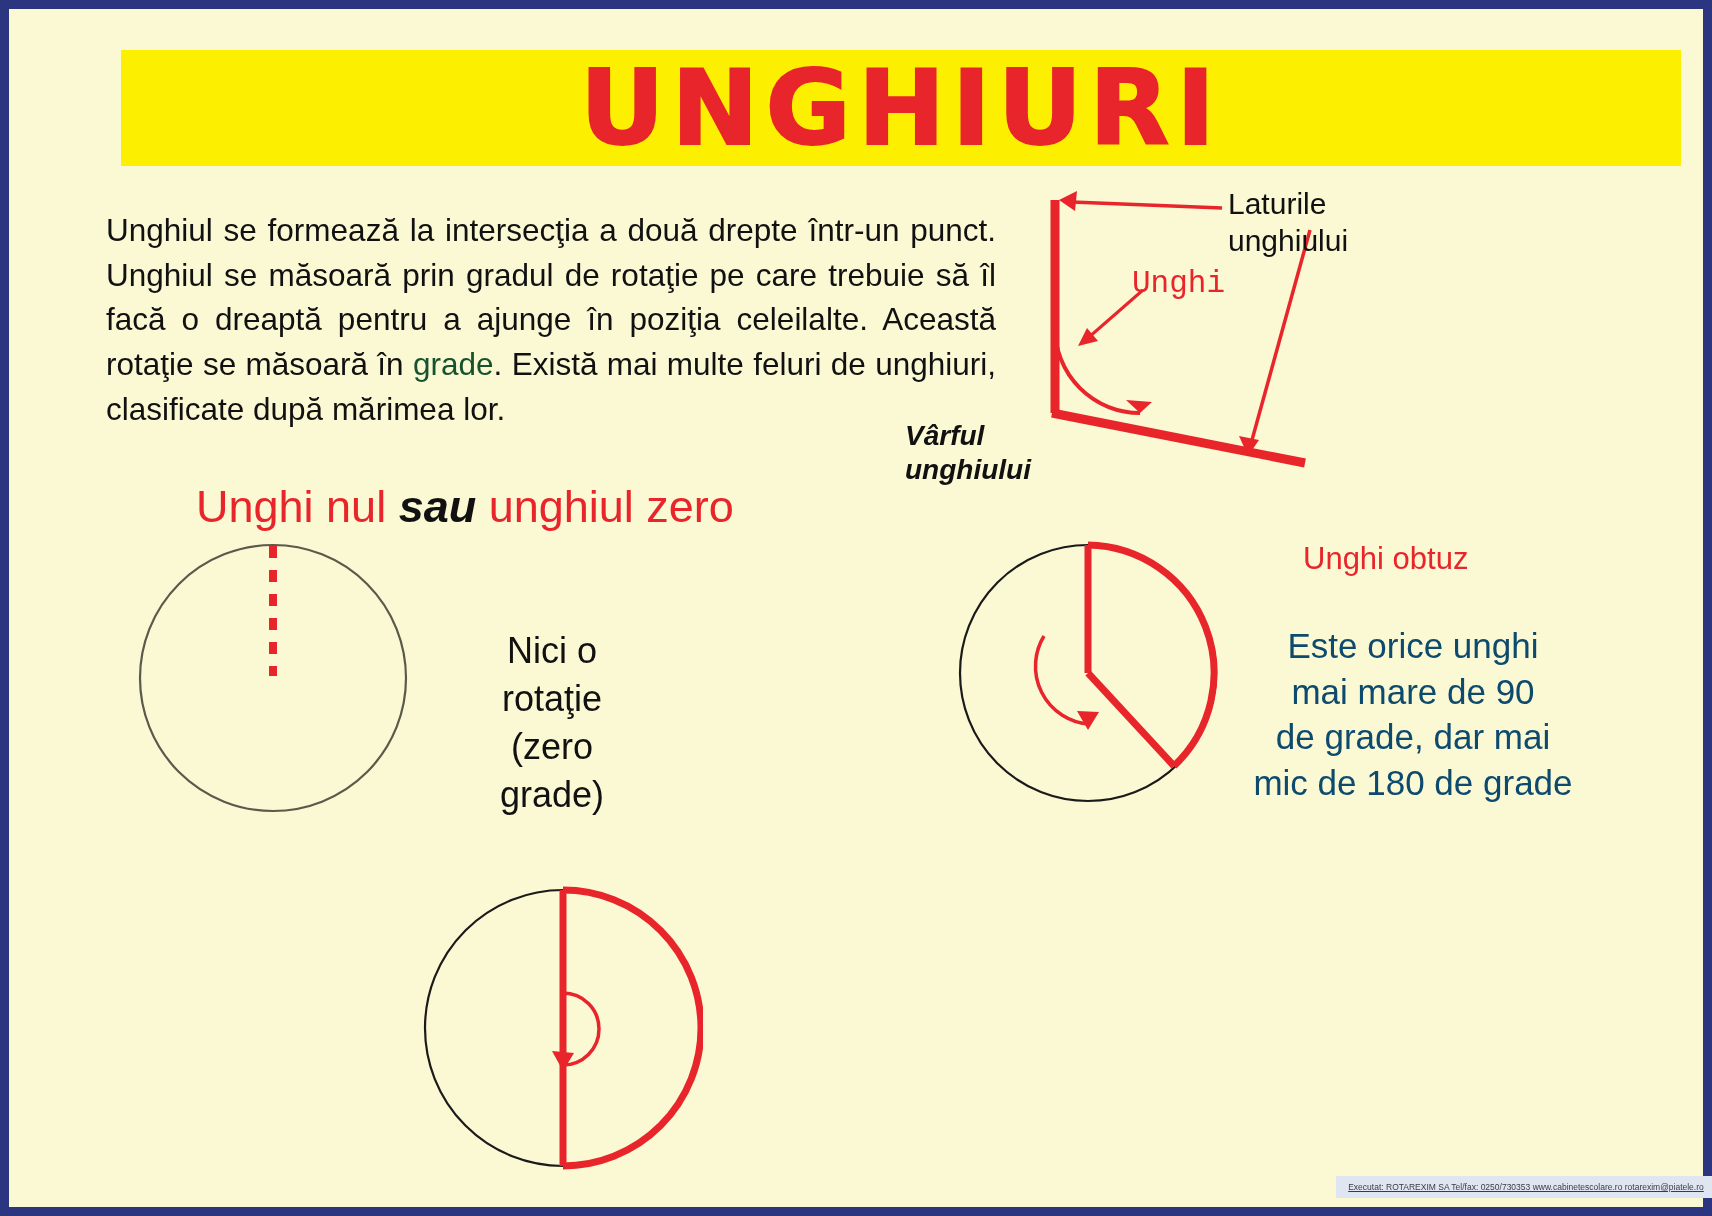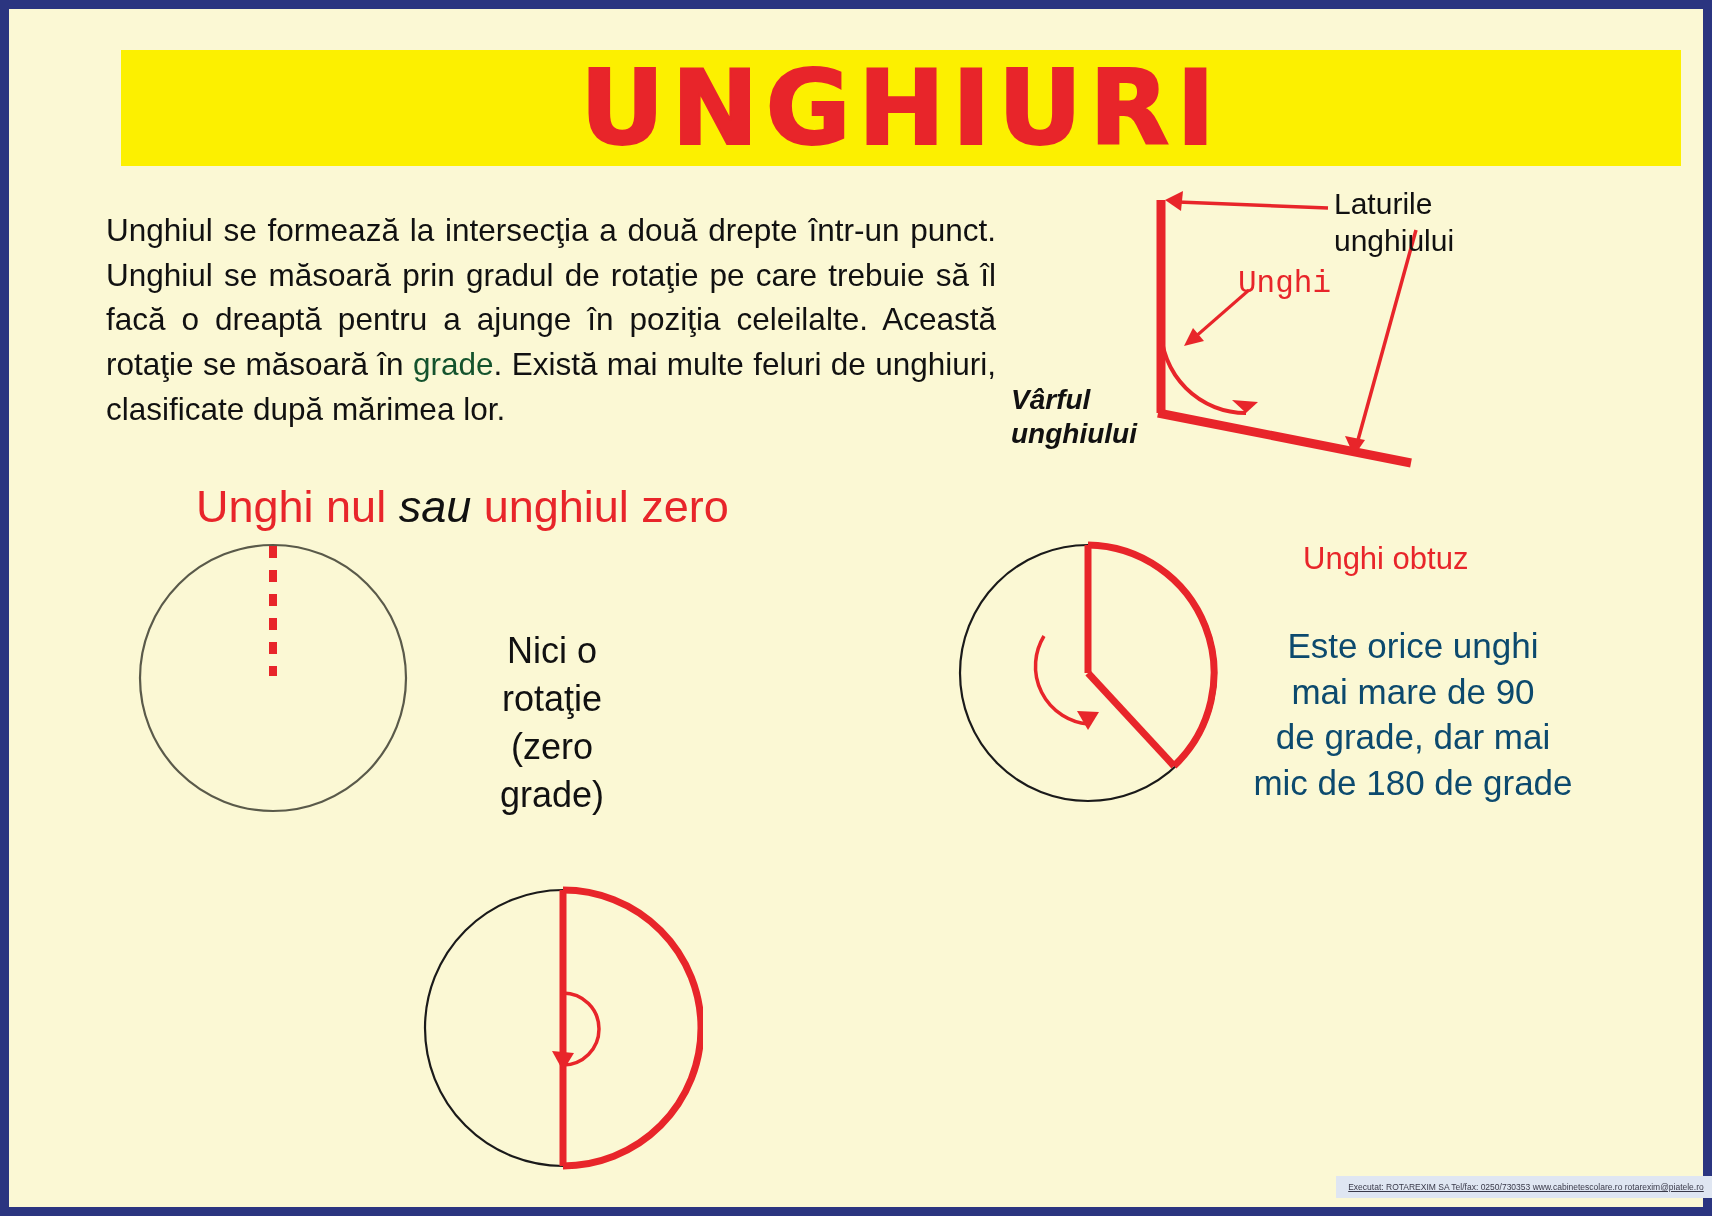--- a/index.html
+++ b/index.html
@@ -63,21 +63,21 @@
     font-size: 31.5px;
     line-height: 1.42;
     color: #111111;
     text-align: justify;
   }
   #intro .hl { color: #14532d; }
 
   
   #angle-diagram {
     position: absolute;
-    left: 1048px;
+    left: 942px;
     top: 160px;
     width: 620px;
     height: 330px;
   }
   .lbl-laturile {
     position: absolute;
     left: 268px;
     top: 8px;
     font-size: 30px;
     color: #111111;
@@ -104,21 +104,21 @@
 
   
   #head-nul {
     position: absolute;
     left: 178px;
     top: 463px;
     font-size: 45px;
     color: #e8252a;
     white-space: nowrap;
   }
-  #head-nul .it { font-style: italic; color: #111111; }
+  #head-nul .it { font-style: italic; color: #111111; font-weight: bold; }
   #svg-nul {
     position: absolute;
     left: 110px;
     top: 520px;
   }
   #txt-nul {
     position: absolute;
     left: 404px;
     top: 585px;
     width: 260px;
@@ -227,21 +227,21 @@
 
         <path d="M 350 52 L 292 262" stroke="#e8252a" stroke-width="3.5" fill="none"></path>
         <polygon points="288,278 279,258 299,262" fill="#e8252a"></polygon>
 
         <path d="M 183 112 L 128 160" stroke="#e8252a" stroke-width="3" fill="none"></path>
         <polygon points="118,168 127,150 138,163" fill="#e8252a"></polygon>
       </svg>
       <div class="lbl-laturile" style="white-space: pre-line;">Laturile
 unghiului</div>
       <div class="lbl-unghi-red">Unghi</div>
-      <div class="lbl-varful" style="white-space: pre-line;">Vârful
+      <div class="lbl-varful" style="white-space: pre-line; margin-top: 36px;">Vârful
 unghiului</div>
     </div>
 
     <div id="head-nul">
       <span>Unghi nul </span><span class="it">sau</span><span>  unghiul zero</span>
     </div>
     <svg id="svg-nul" width="290" height="280" viewBox="0 0 290 280">
       <circle cx="145" cy="140" r="133" fill="none" stroke="#5a5a4a" stroke-width="2.2"></circle>
       <line x1="145" y1="8" x2="145" y2="138" stroke="#e8252a" stroke-width="8" stroke-dasharray="12 12" stroke-linecap="butt"></line>
     </svg>

